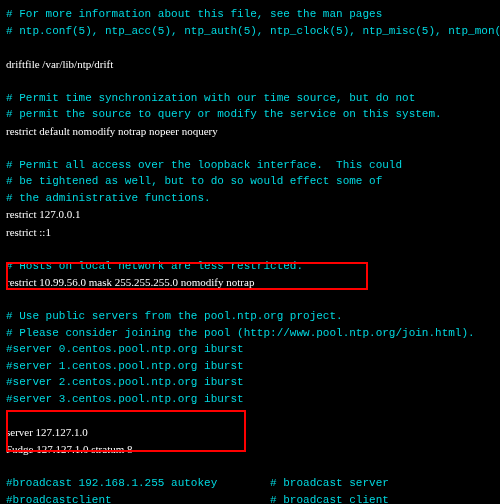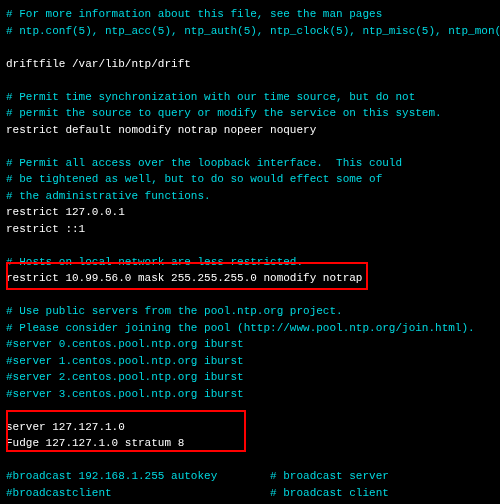--- a/index.html
+++ b/index.html
@@ -17,20 +17,21 @@
     }
     .terminal {
       white-space: pre;
       position: relative;
     }
     .comment {
       color: #00d8e0;
     }
     .plain {
       color: #ffffff;
+      font-family: Liberation Serif, serif;
     }
     .highlight-box {
       position: absolute;
       border: 2px solid #ff0000;
       pointer-events: none;
     }
     .line {
       display: block;
     }
   </style>

